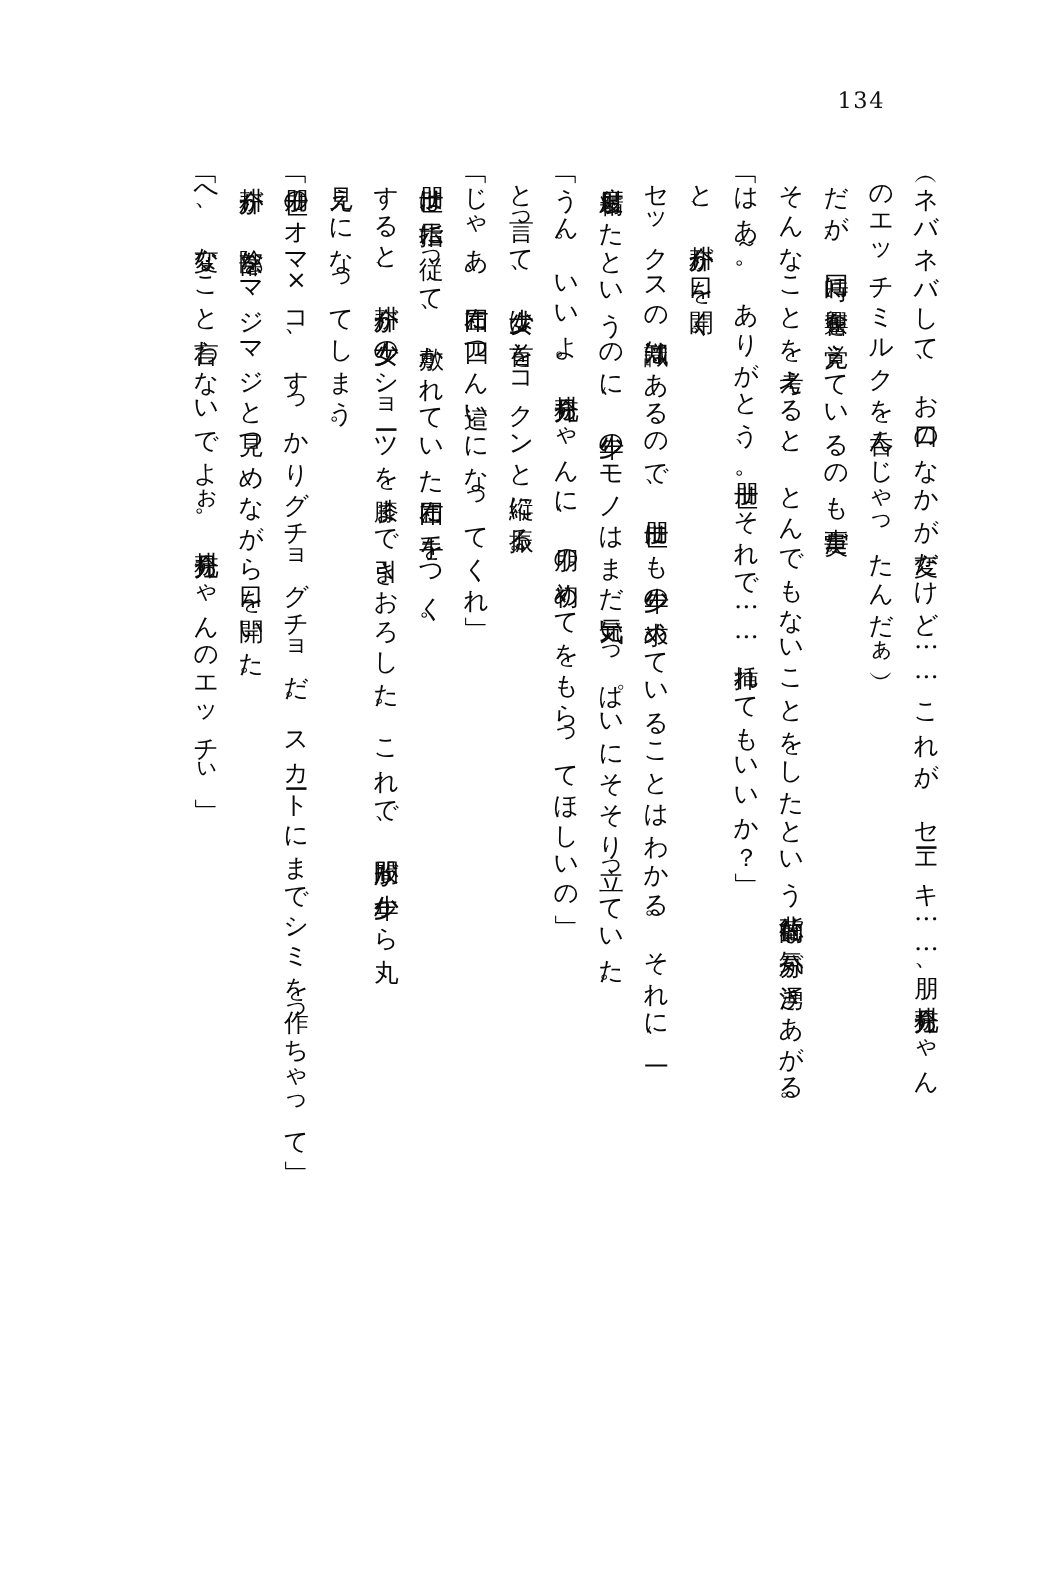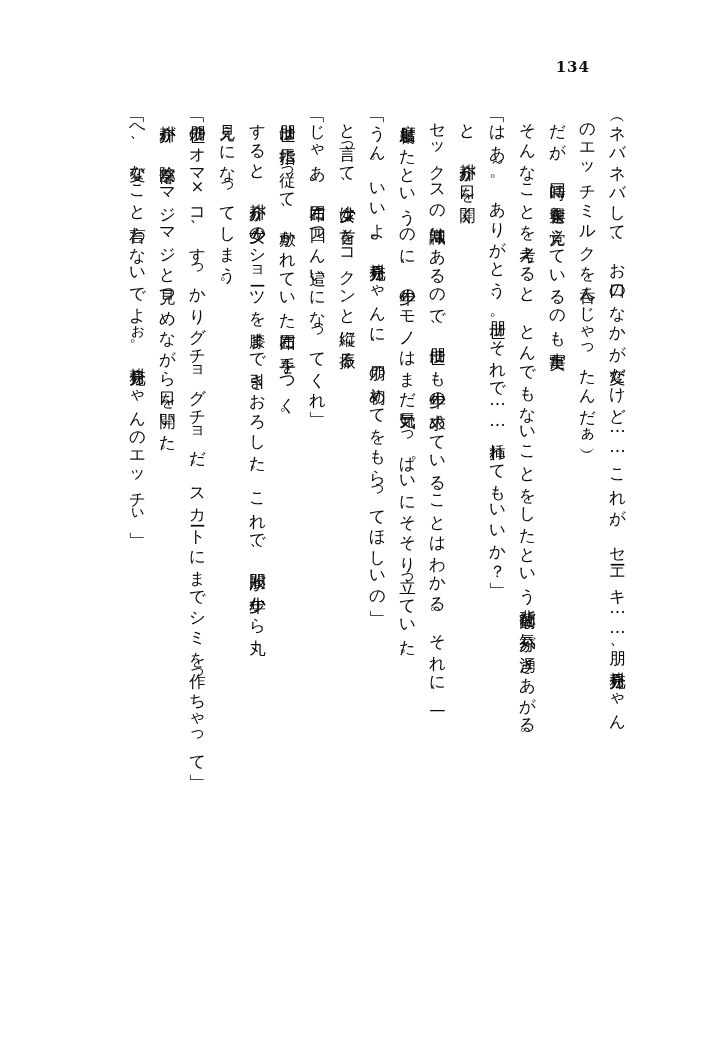--- a/index.html
+++ b/index.html
@@ -21,21 +21,20 @@
     background: #ffffff;
   }
   #page-number {
     position: absolute;
     top: 58px;
     right: 118px;
     font-size: 15px;
     letter-spacing: 1px;
     font-family: "DejaVu Serif", "Liberation Serif", serif;
     color: #111;
-    font-weight: bold;
   }
   #text-block {
     position: absolute;
     top: 112px;
     left: 62px;
     width: 570px;
     height: 812px;
     display: flex;
     flex-direction: row-reverse;
     justify-content: flex-start;

